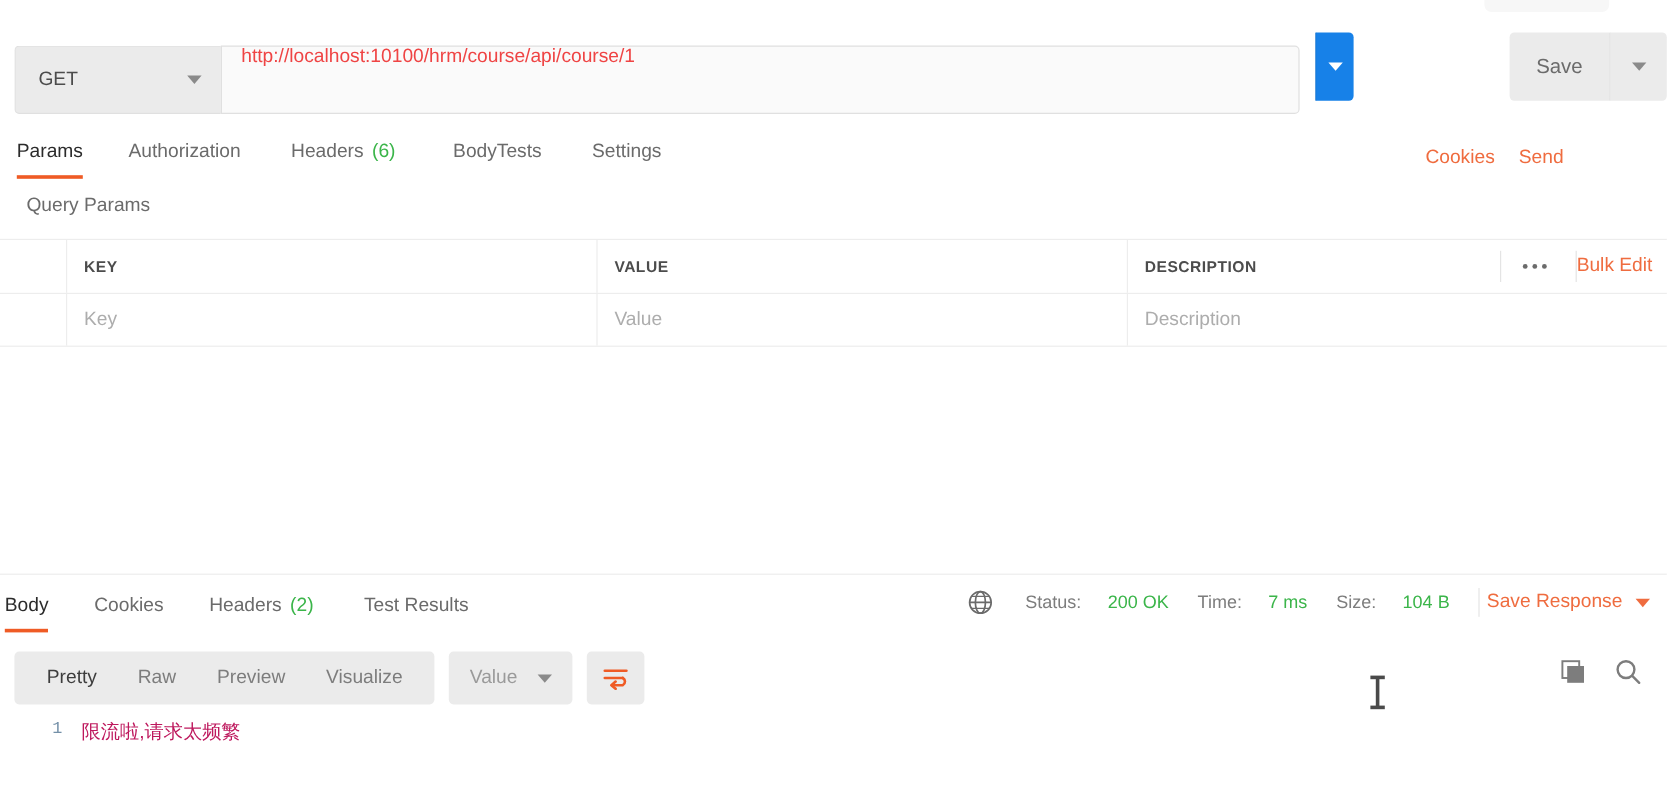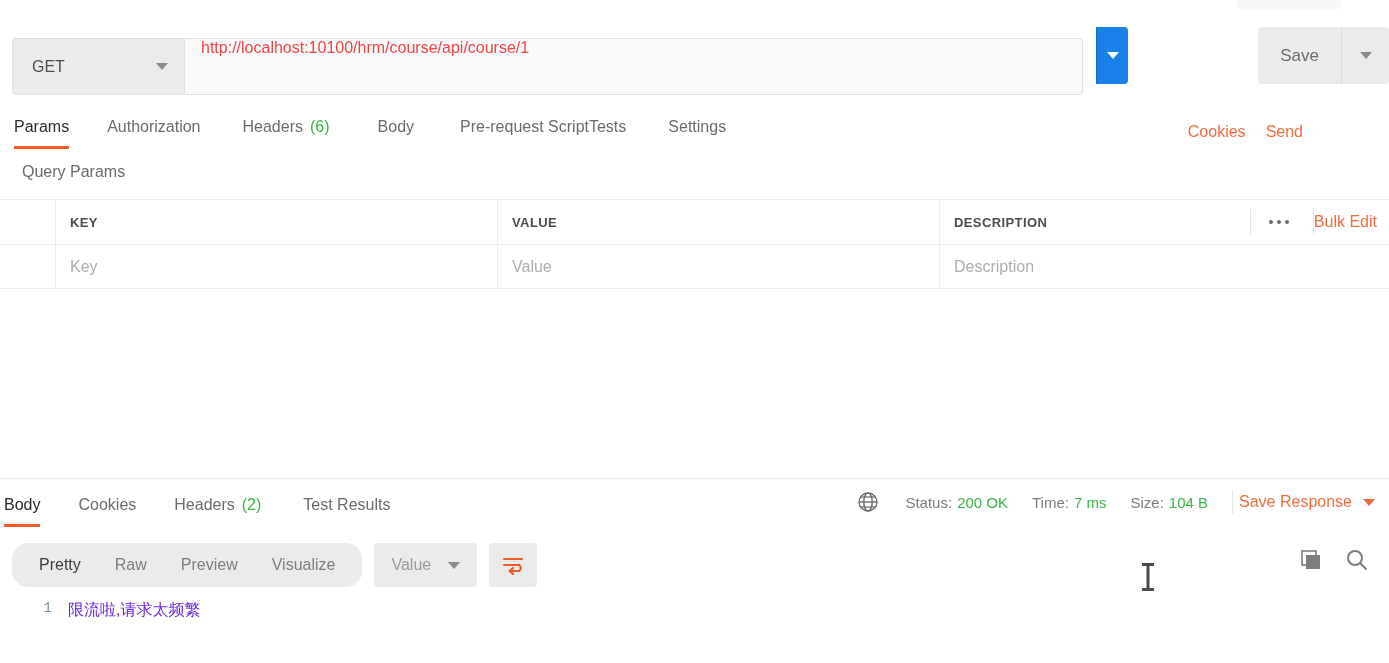--- a/index.html
+++ b/index.html
@@ -114,48 +114,48 @@
 
   
   .resp-divider { position: absolute; left: 0; top: 478px; width: 1389px; height: 1px; background: #ededed; }
   .resp-tabs { position: absolute; left: 0; top: 482px; height: 45px; display: flex; align-items: flex-end; }
   .resp-meta {
     position: absolute; right: 14px; top: 490px;
     display: flex; align-items: center; gap: 0; font-size: 15px; color: #7d7d7d;
   }
   .globe { margin-right: 26px; display: flex; }
   .meta-item { margin-right: 24px; white-space: nowrap; }
-  .meta-item b { font-weight: normal; color: #3bb54a; margin-left: 5px; }
+  .meta-item b { font-weight: normal; color: #3bb54a; margin-left: 22px; }
   .save-resp {
     color: #ef6c3f; font-size: 16px; display: flex; align-items: center; gap: 11px;
     padding-left: 6px; border-left: 1px solid #e4e4e4; height: 24px;
   }
   .save-resp i { width:0;height:0;border-left:6px solid transparent;border-right:6px solid transparent;border-top:7px solid #ef6c3f; }
 
   
   .view-bar { position: absolute; left: 12px; top: 543px; display: flex; align-items: center; gap: 12px; }
-  .seg { background: #ebebeb; border-radius: 16px; height: 44px; display: flex; align-items: center; padding: 0 10px; }
+  .seg { background: #ebebeb; border-radius: 4px; height: 44px; display: flex; align-items: center; padding: 0 10px; }
   .seg span { padding: 0 17px; font-size: 16px; color: #7d7d7d; }
   .seg span.on { color: #3d3d3d; }
   .fmt-box {
     background: #ebebeb; border-radius: 4px; height: 44px; display: flex;
     align-items: center; gap: 17px; padding: 0 17px; font-size: 16px; color: #9a9a9a;
   }
   .wrap-box {
     background: #ebebeb; border-radius: 4px; height: 44px; width: 48px;
     display: flex; align-items: center; justify-content: center;
   }
   .resp-icons { position: absolute; right: 20px; top: 548px; display: flex; align-items: center; gap: 22px; }
   .ibeam { position: absolute; left: 1140px; top: 562px; }
 
   
   .resp-body { position: absolute; left: 0; top: 600px; width: 1389px; }
   .code-line { display: flex; align-items: flex-start; height: 24px; }
   .ln { width: 68px; text-align: right; padding-right: 16px; color: #7490a8; font-size: 14px; font-family: "Liberation Mono", monospace; }
-  .code-txt { font-size: 16px; color: #6d28d9; font-family: "Liberation Sans", sans-serif; }
+  .code-txt { font-size: 16px; color: #be185d; font-family: "Liberation Sans", sans-serif; }
 </style>
 </head>
 <body>
 
 <div class="top-stub"></div>
 
 <div class="req-bar">
   <div class="method-box">
     <span class="m-label">GET</span>
     <span class="caret"></span>
@@ -184,23 +184,20 @@
   </div>
   <div class="tab" style="margin-left:38px;">
     <span>Authorization</span>
   </div>
   <div class="tab" style="margin-left:42px;">
     <span>Headers</span>
     <span class="cnt">(6)</span>
   </div>
   <div class="tab" style="margin-left:48px;">
     <span>Body</span>
-  </div>
-  <div class="tab" style="margin-left:46px;">
-    <span>Pre-request Script</span>
   </div>
   <div class="tab" style="">
     <span>Tests</span>
   </div>
   <div class="tab" style="margin-left:42px;">
     <span>Settings</span>
   </div>
 
   <div class="tab-links">
     <span>Cookies</span>

